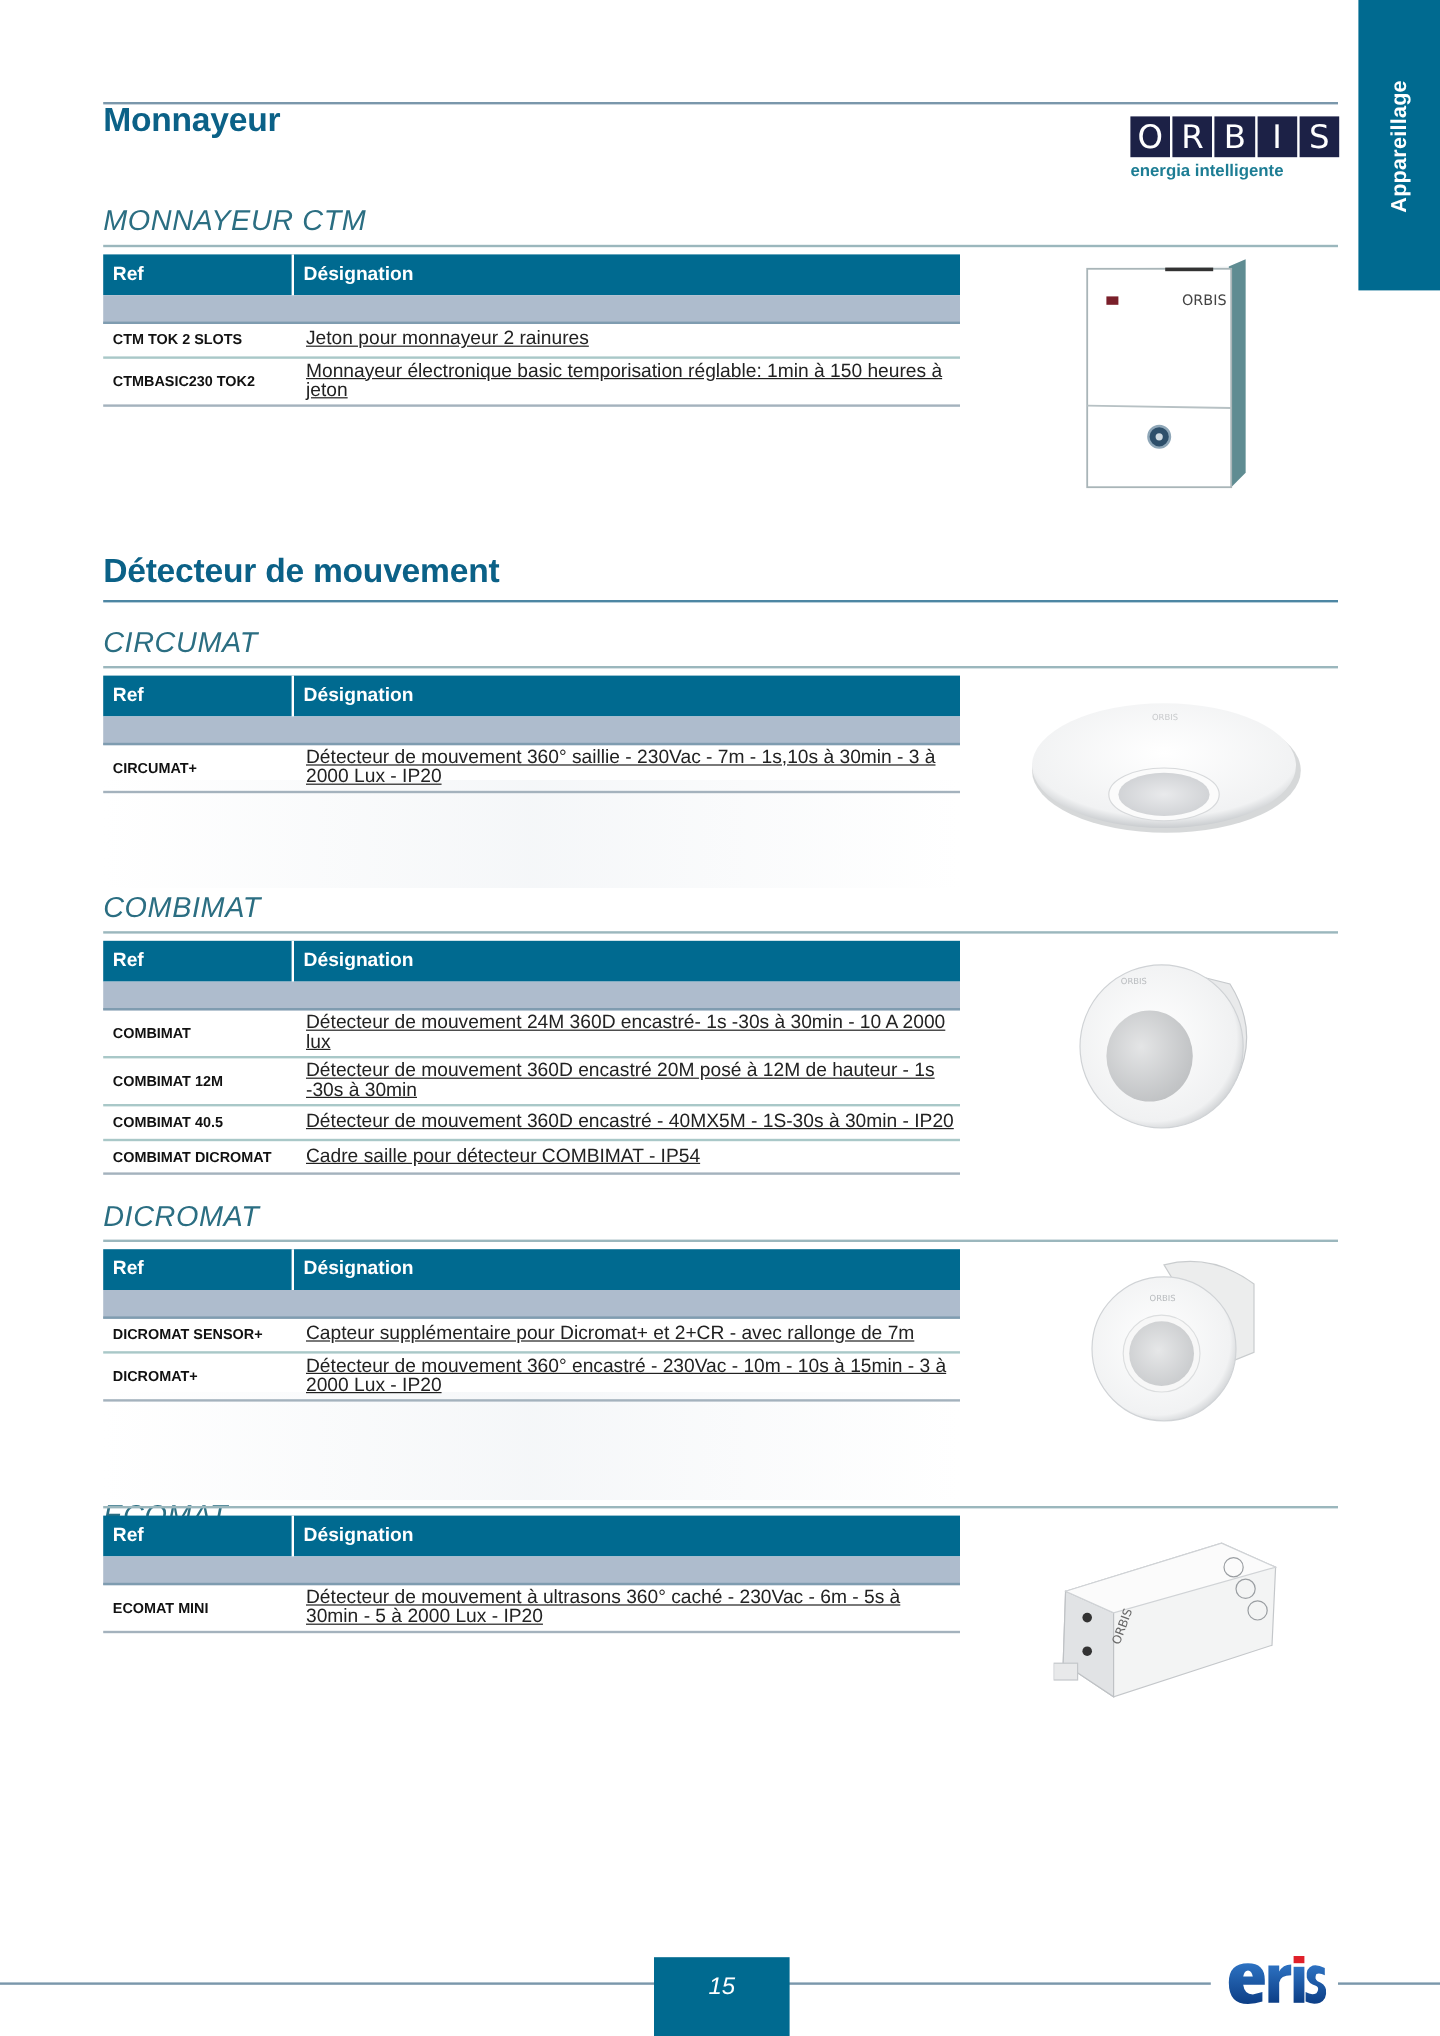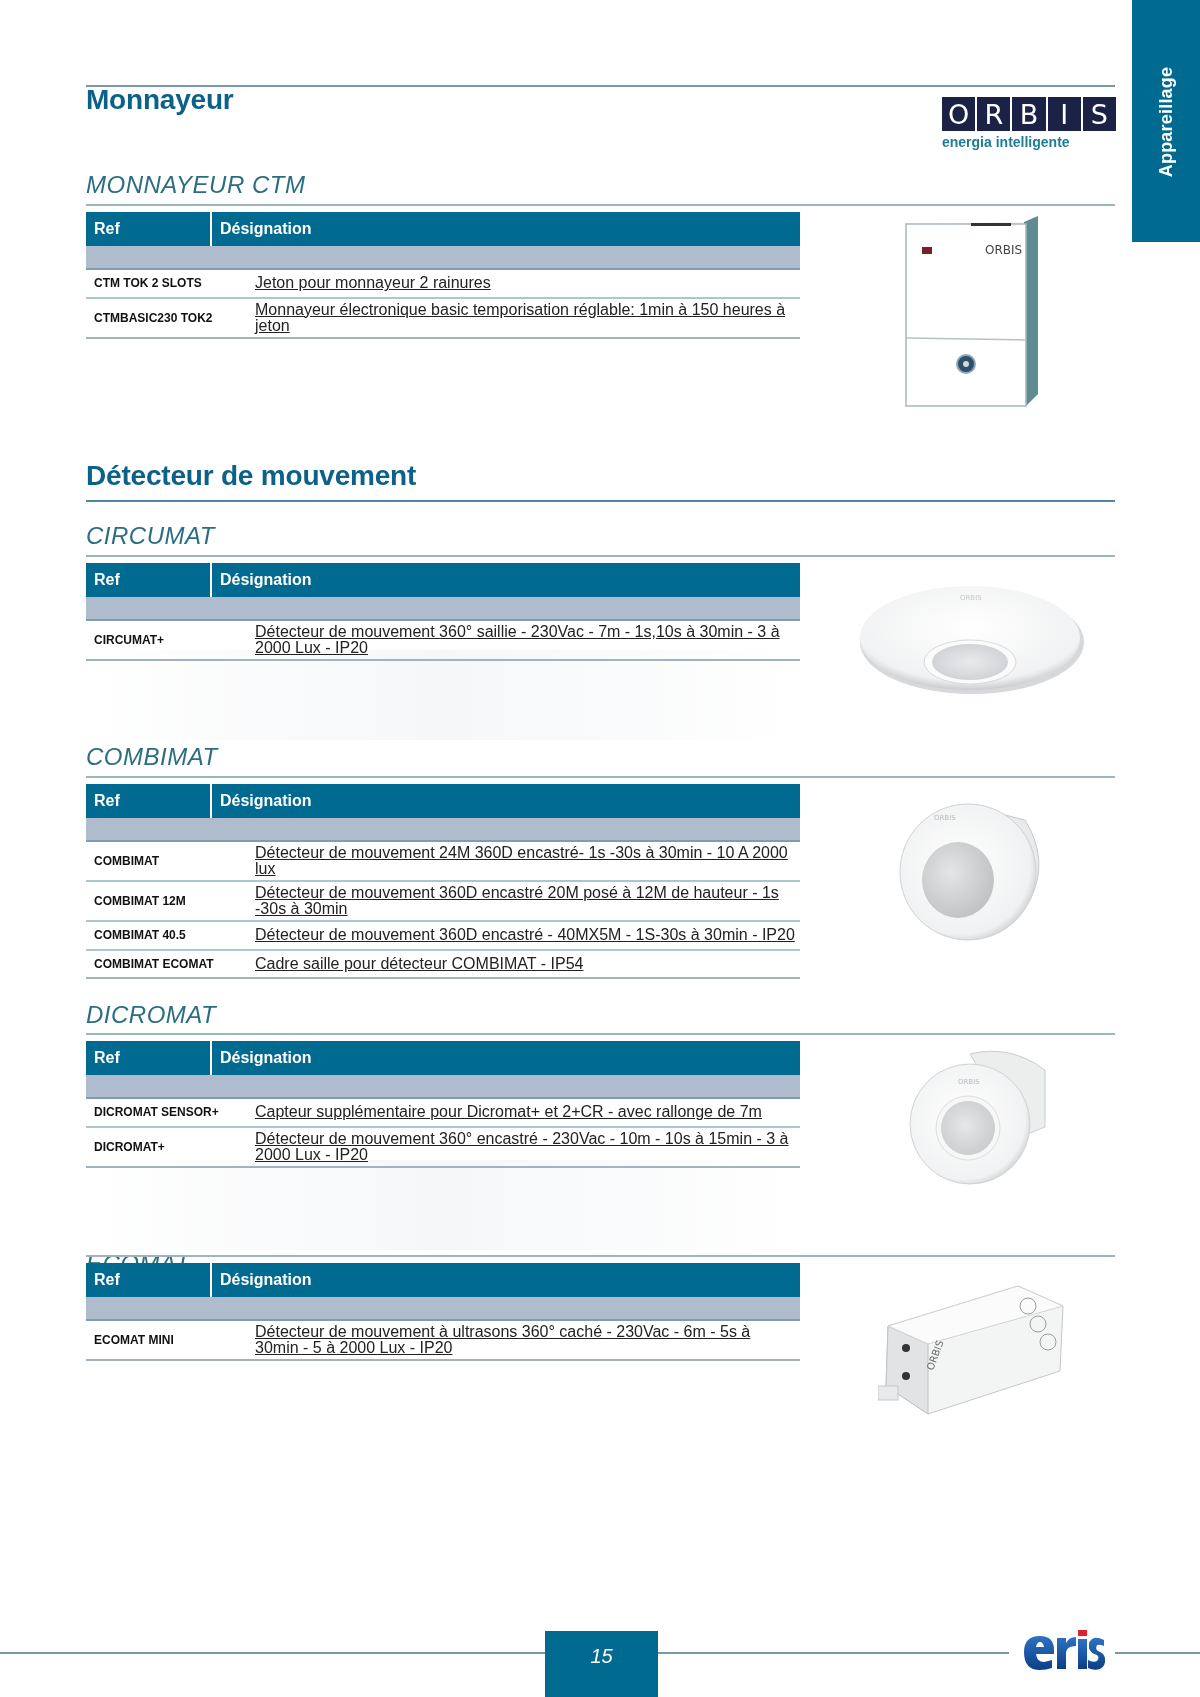--- a/index.html
+++ b/index.html
@@ -16,21 +16,21 @@
   
   .h1 { color: #0b6187; font-weight: bold; font-size: 28px; letter-spacing: -0.2px; white-space: nowrap; }
   .h2 { color: #2b6e82; font-style: italic; font-size: 24px; font-weight: normal; letter-spacing: 0.5px; white-space: nowrap; }
   .rule-h1 { height: 2px; background: #7a97ab; }
   .rule-h2 { height: 2px; background: #9bb7bd; }
 
   
   .ptable { position: absolute; left: 86px; width: 714px; }
   .ptable .thead { display: flex; height: 34px; background: #006a90; }
   .ptable .th { color: #fff; font-weight: bold; font-size: 16px; display: flex; align-items: center; padding-left: 8px; }
-  .ptable .th.ref { width: 126px; border-right: 2px solid #ffffff; }
+  .ptable .th.ref { width: 159px; border-right: 2px solid #ffffff; }
   .ptable .th.des { flex: 1; }
   .ptable .stripe { height: 24px; background: #aebccd; border-bottom: 2px solid #7f9cb0; }
   .ptable .row { display: flex; border-bottom: 2px solid #a9c8c8; min-height: 28.5px; align-items: center; }
   .ptable .row:last-child { border-bottom-color: #a4b2bd; }
   .ptable .cell-ref { width: 161px; padding-left: 8px; font-weight: bold; font-size: 12px; color: #111; white-space: nowrap; }
   .ptable .cell-des { flex: 1; padding-left: 8px; font-size: 16px; color: #222; line-height: 16px; padding-top: 3px; padding-bottom: 3px; text-decoration: underline; }
 
   
   .img-panel { position: absolute; background: linear-gradient(90deg, rgba(245,247,249,0) 0%, rgba(244,246,248,0.9) 50%, rgba(245,247,249,0) 100%); }
 
@@ -152,21 +152,21 @@
   </div>
   <div class="row">
     <div class="cell-ref">COMBIMAT 12M</div>
     <div class="cell-des">Détecteur de mouvement 360D encastré 20M posé à 12M de hauteur - 1s -30s à 30min</div>
   </div>
   <div class="row">
     <div class="cell-ref">COMBIMAT 40.5</div>
     <div class="cell-des">Détecteur de mouvement 360D encastré - 40MX5M - 1S-30s à 30min - IP20</div>
   </div>
   <div class="row">
-    <div class="cell-ref">COMBIMAT ECOMAT</div>
+    <div class="cell-ref">COMBIMAT DICROMAT</div>
     <div class="cell-des">Cadre saille pour détecteur COMBIMAT - IP54</div>
   </div>
 </div>
 
 <div class="abs" style="left:890px; top:790px; width:160px; height:160px;">
   <svg width="160" height="160" viewBox="0 0 160 160">
     <defs>
       <radialGradient id="gm1" cx="45%" cy="45%" r="60%">
         <stop offset="0%" stop-color="#ffffff"></stop>
           <stop offset="85%" stop-color="#f0f1f2"></stop>

